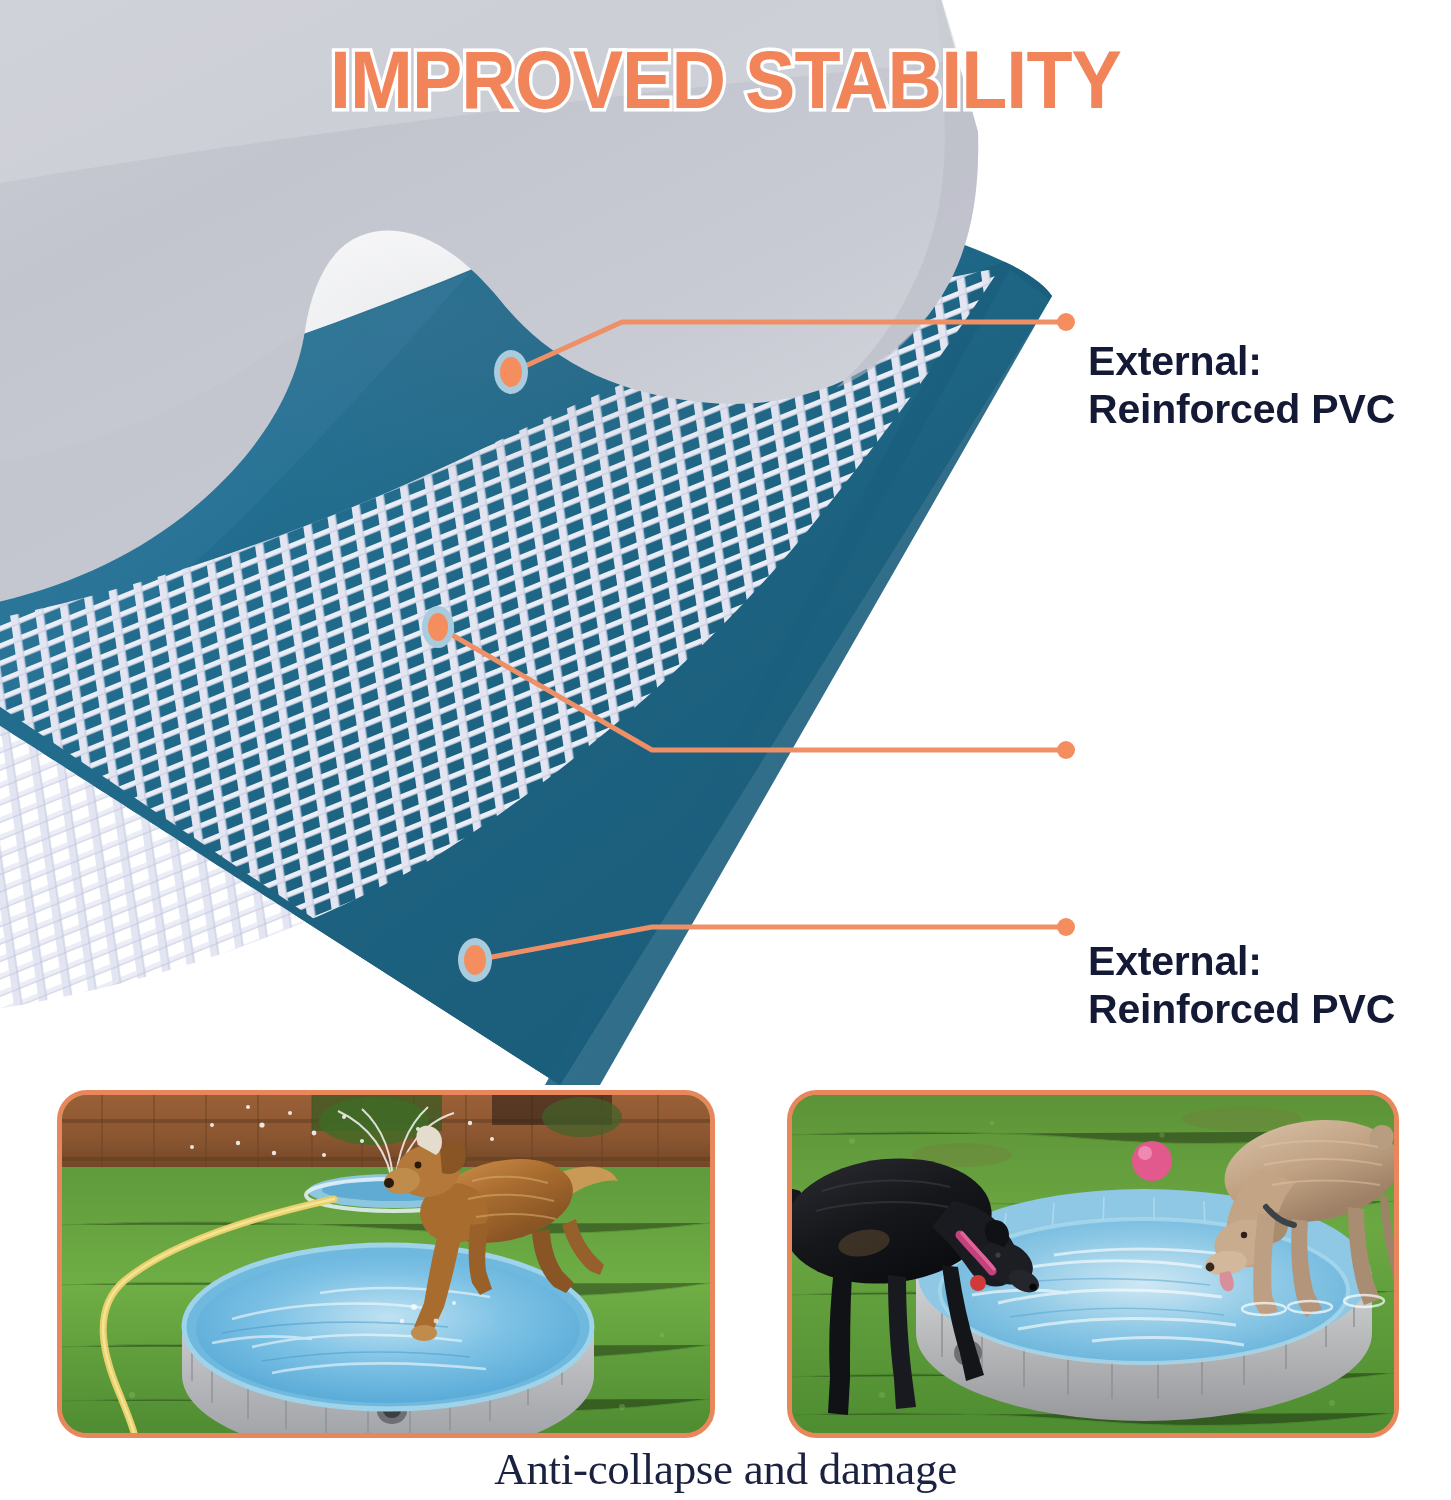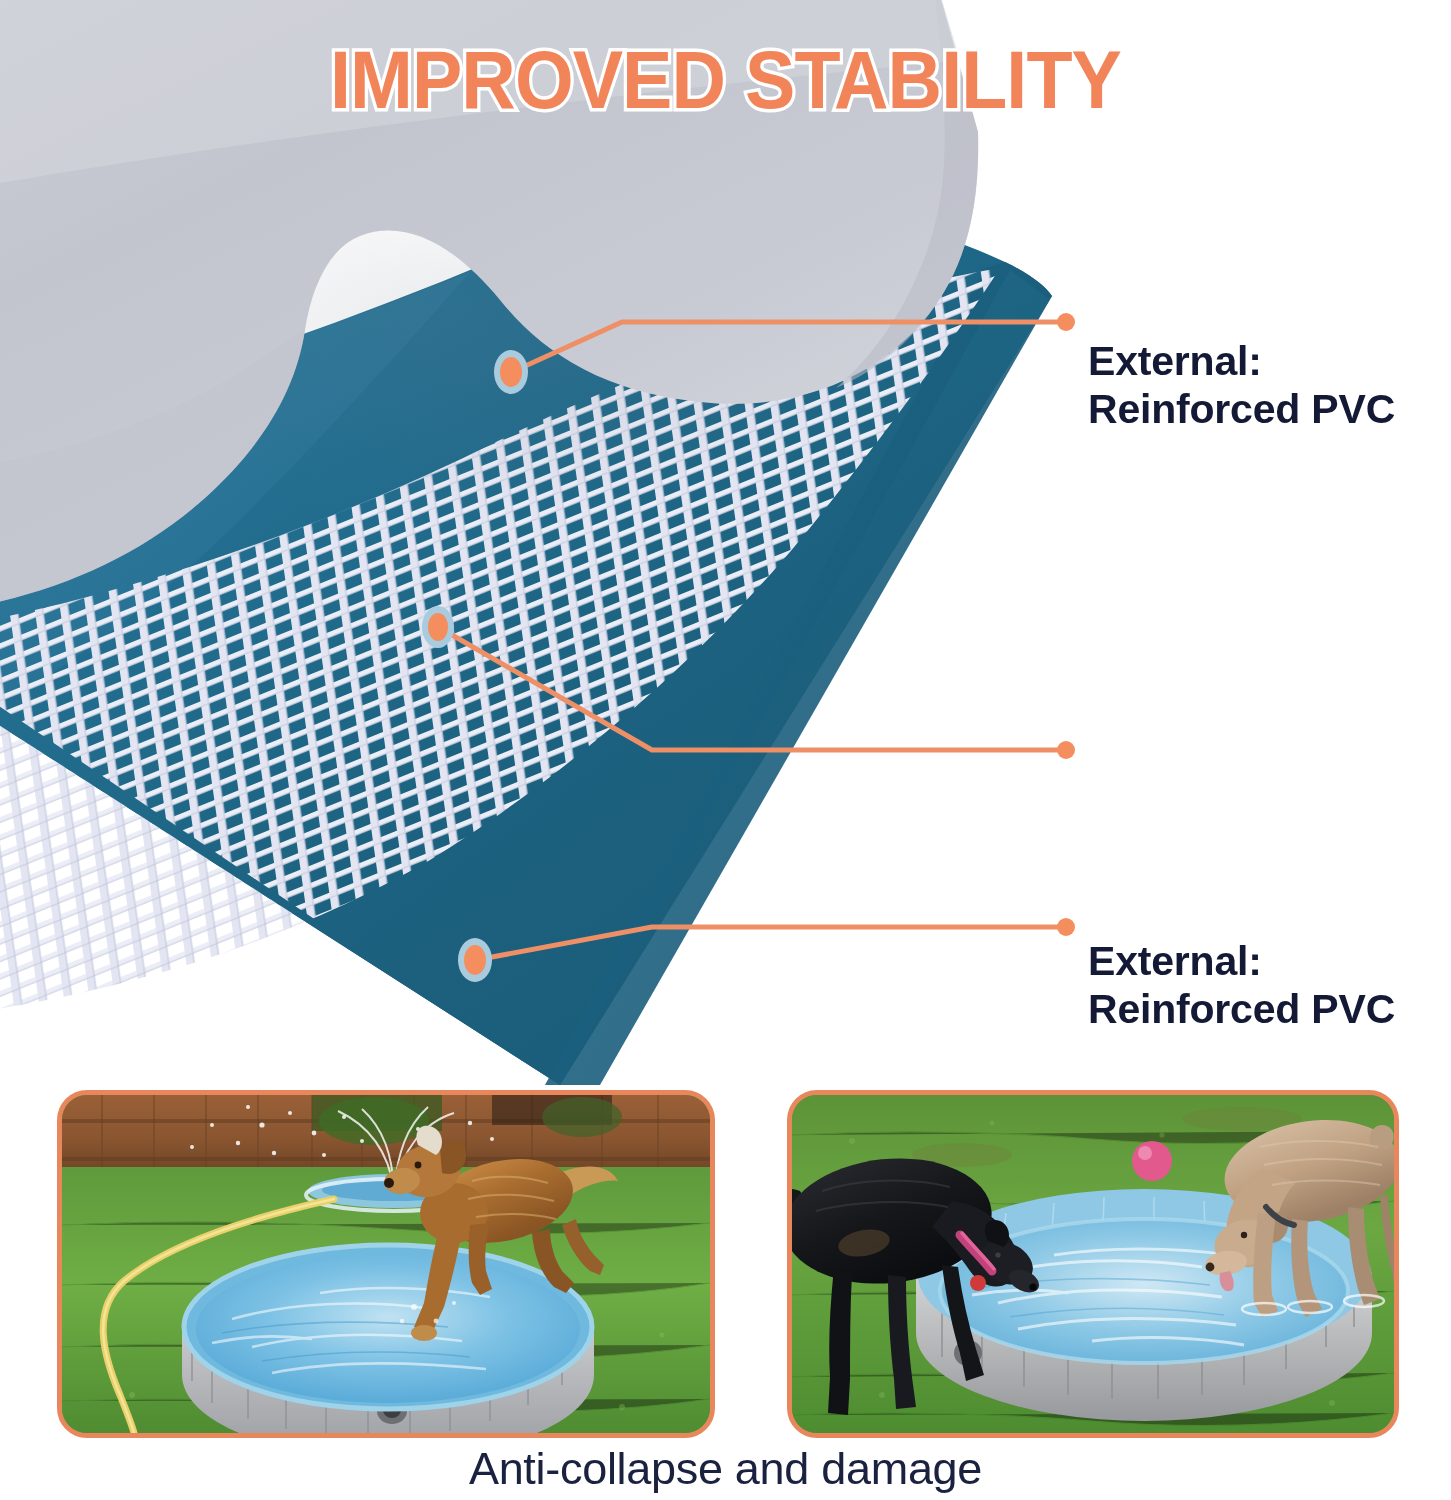--- a/index.html
+++ b/index.html
@@ -110,21 +110,21 @@
   .caption {
     position: absolute;
     left: 0;
     top: 1443px;
     width: 1451px;
     text-align: center;
     color: #1b2240;
     font-size: 45px;
     font-weight: 400;
     letter-spacing: -0.3px;
-    font-family: Liberation Sans, sans-serif;
+    font-family: Liberation Serif, serif;
   }
 </style>
 </head>
 <body>
 
 <div id="page">
 
   <div class="hero">
     <svg class="hero-svg" viewBox="0 0 1451 1085" preserveAspectRatio="none">
       <defs>

